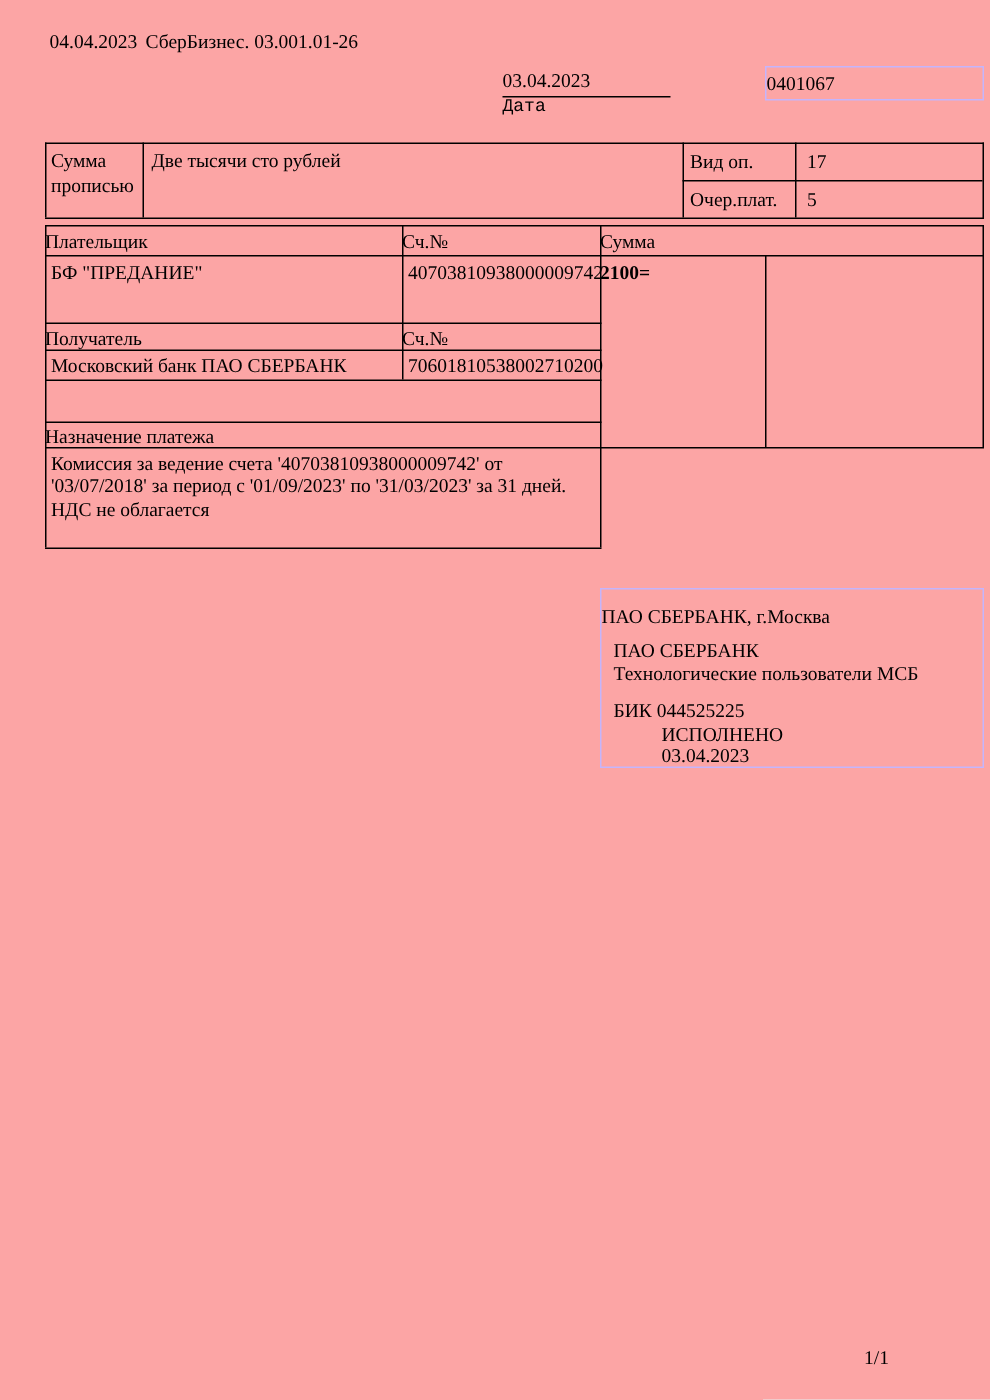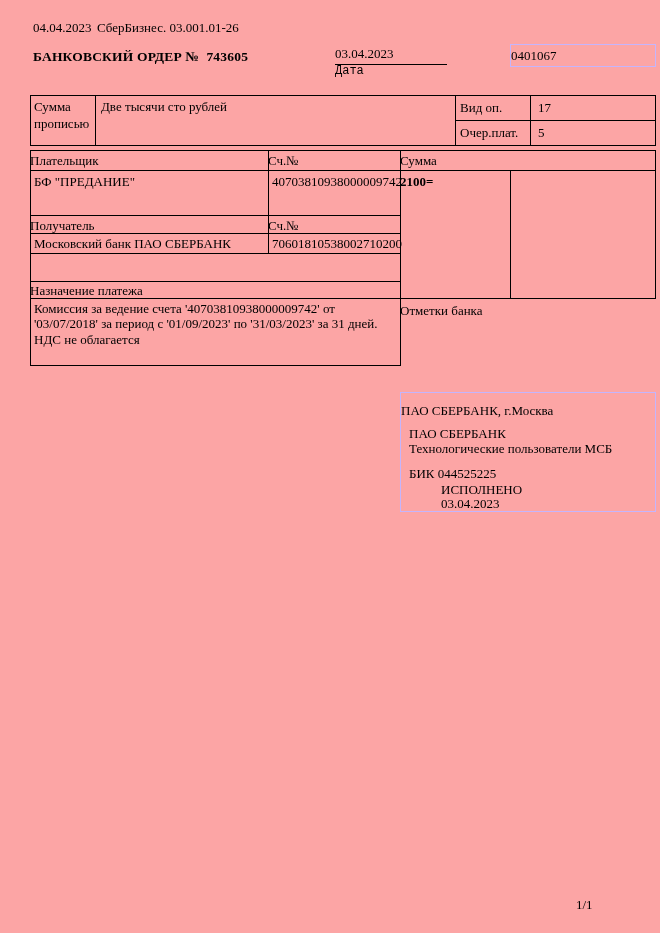--- a/index.html
+++ b/index.html
@@ -26,21 +26,20 @@
   .boxed { border: 1px solid #c4b5fd; }
 </style>
 </head>
 <body>
 
 <div class="page">
 
   <div class="abs" style="left:33px; top:20px;">04.04.2023</div>
   <div class="abs" style="left:97px; top:20px;">СберБизнес. 03.001.01-26</div>
 
-  <div class="abs title" style="left:33px; top:49px; white-space:pre;">БАНКОВСКИЙ ОРДЕР №  743605</div>
 
   <div class="abs center" style="left:335px; top:46px; width:112px; border-bottom:1px solid #000; padding-bottom:2px;">03.04.2023</div>
   <div class="abs center small" style="left:335px; top:64px; width:112px;">Дата</div>
 
   <div class="abs boxed center" style="left:510px; top:44px; width:146px; height:23px; line-height:21px;">0401067</div>
 
   <div class="hline" style="left:30px; top:95px;  width:626px;"></div>
   <div class="hline" style="left:30px; top:145px; width:626px;"></div>
   <div class="hline" style="left:455px; top:120px; width:200px;"></div>
   <div class="vline" style="left:30px;  top:95px; height:50px;"></div>
@@ -80,21 +79,20 @@
   <div class="abs right" style="left:400px; top:174px; width:102px;">2100=</div>
 
   <div class="abs center" style="left:30px; top:218px; width:238px;">Получатель</div>
   <div class="abs center" style="left:268px; top:218px; width:132px;">Сч.№</div>
 
   <div class="abs" style="left:34px; top:236px;">Московский банк ПАО СБЕРБАНК</div>
   <div class="abs" style="left:272px; top:236px;">70601810538002710200</div>
 
   <div class="abs center" style="left:30px; top:283px; width:371px;">Назначение платежа</div>
   <div class="abs" style="left:34px; top:301px; width:366px; line-height:1.18;">Комиссия за ведение счета '40703810938000009742' от '03/07/2018' за период с '01/09/2023' по '31/03/2023' за 31 дней. НДС не облагается</div>
-  <div class="abs center" style="left:400px; top:303px; width:255px;">Отметки банка</div>
 
   <div class="abs boxed" style="left:400px; top:392px; width:256px; height:120px;">
     <div class="abs center" style="left:0; top:10px; width:100%;">ПАО СБЕРБАНК, г.Москва</div>
     <div class="abs" style="left:8px; top:33px;">ПАО СБЕРБАНК</div>
     <div class="abs" style="left:8px; top:48px;">Технологические пользователи МСБ</div>
     <div class="abs" style="left:8px; top:73px;">БИК 044525225</div>
     <div class="abs center" style="left:40px; top:89px; width:176px;">ИСПОЛНЕНО</div>
     <div class="abs center" style="left:40px; top:103px; width:176px;">03.04.2023</div>
   </div>
 

